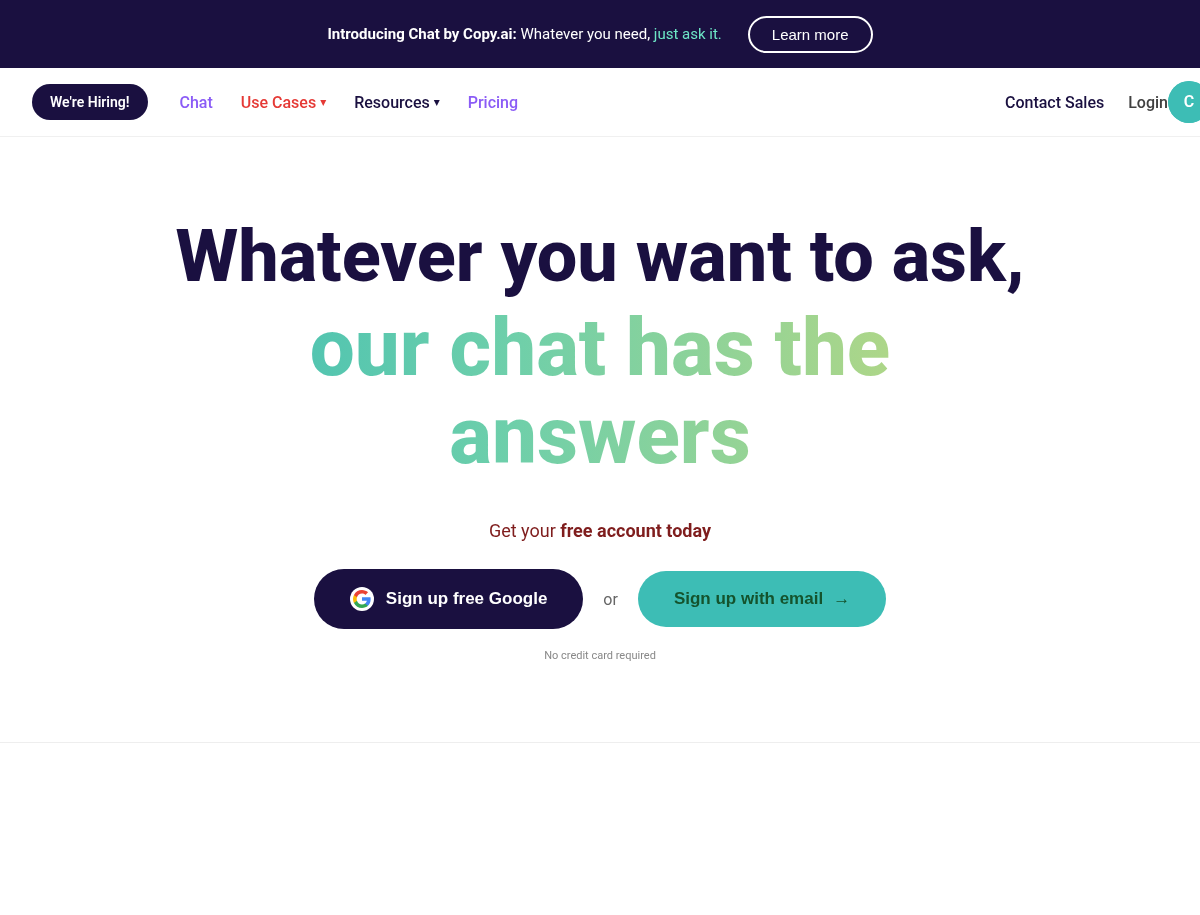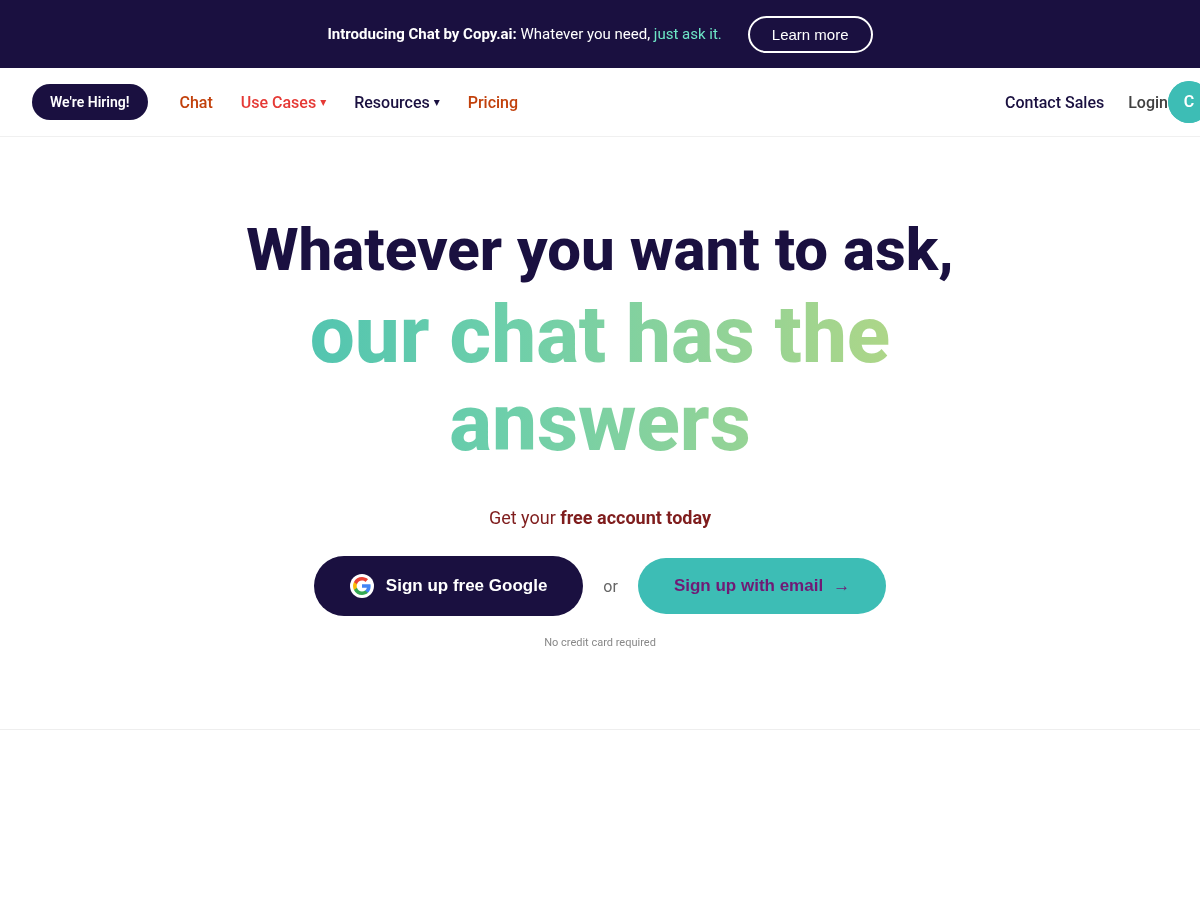--- a/index.html
+++ b/index.html
@@ -49,21 +49,21 @@
       border-radius: 50px;
       padding: 10px 18px;
       font-size: 14px;
       font-weight: 600;
       cursor: pointer;
       white-space: nowrap;
     }
     .nav-links { display: flex; align-items: center; gap: 28px; }
     .nav-link {
       font-size: 16px;
-      color: #c2410c;
+      color: #8b5cf6;
       text-decoration: none;
       font-weight: 500;
       cursor: pointer;
       white-space: nowrap;
     }
     .nav-link-with-arrow {
       display: flex;
       align-items: center;
       gap: 4px;
       font-size: 16px;
@@ -99,21 +99,21 @@
 
     
     .hero {
       display: flex;
       flex-direction: column;
       align-items: center;
       padding: 80px 40px 60px;
       text-align: center;
     }
     .hero-title {
-      font-size: 60px;
+      font-size: 72px;
       font-weight: 800;
       color: #1a1040;
       line-height: 1.1;
       max-width: 900px;
       margin-bottom: 8px;
     }
     .hero-subtitle {
       font-size: 80px;
       font-weight: 800;
       line-height: 1.1;
@@ -157,21 +157,21 @@
       background: #fff;
       border-radius: 50%;
       display: flex;
       align-items: center;
       justify-content: center;
       flex-shrink: 0;
     }
     .or-text { font-size: 16px; color: #666; font-weight: 400; }
     .btn-email {
       background: #3dbdb5;
-      color: #701a75;
+      color: #14532d;
       border: none;
       border-radius: 50px;
       padding: 18px 36px;
       font-size: 17px;
       font-weight: 600;
       cursor: pointer;
       display: flex;
       align-items: center;
       gap: 10px;
       white-space: nowrap;

